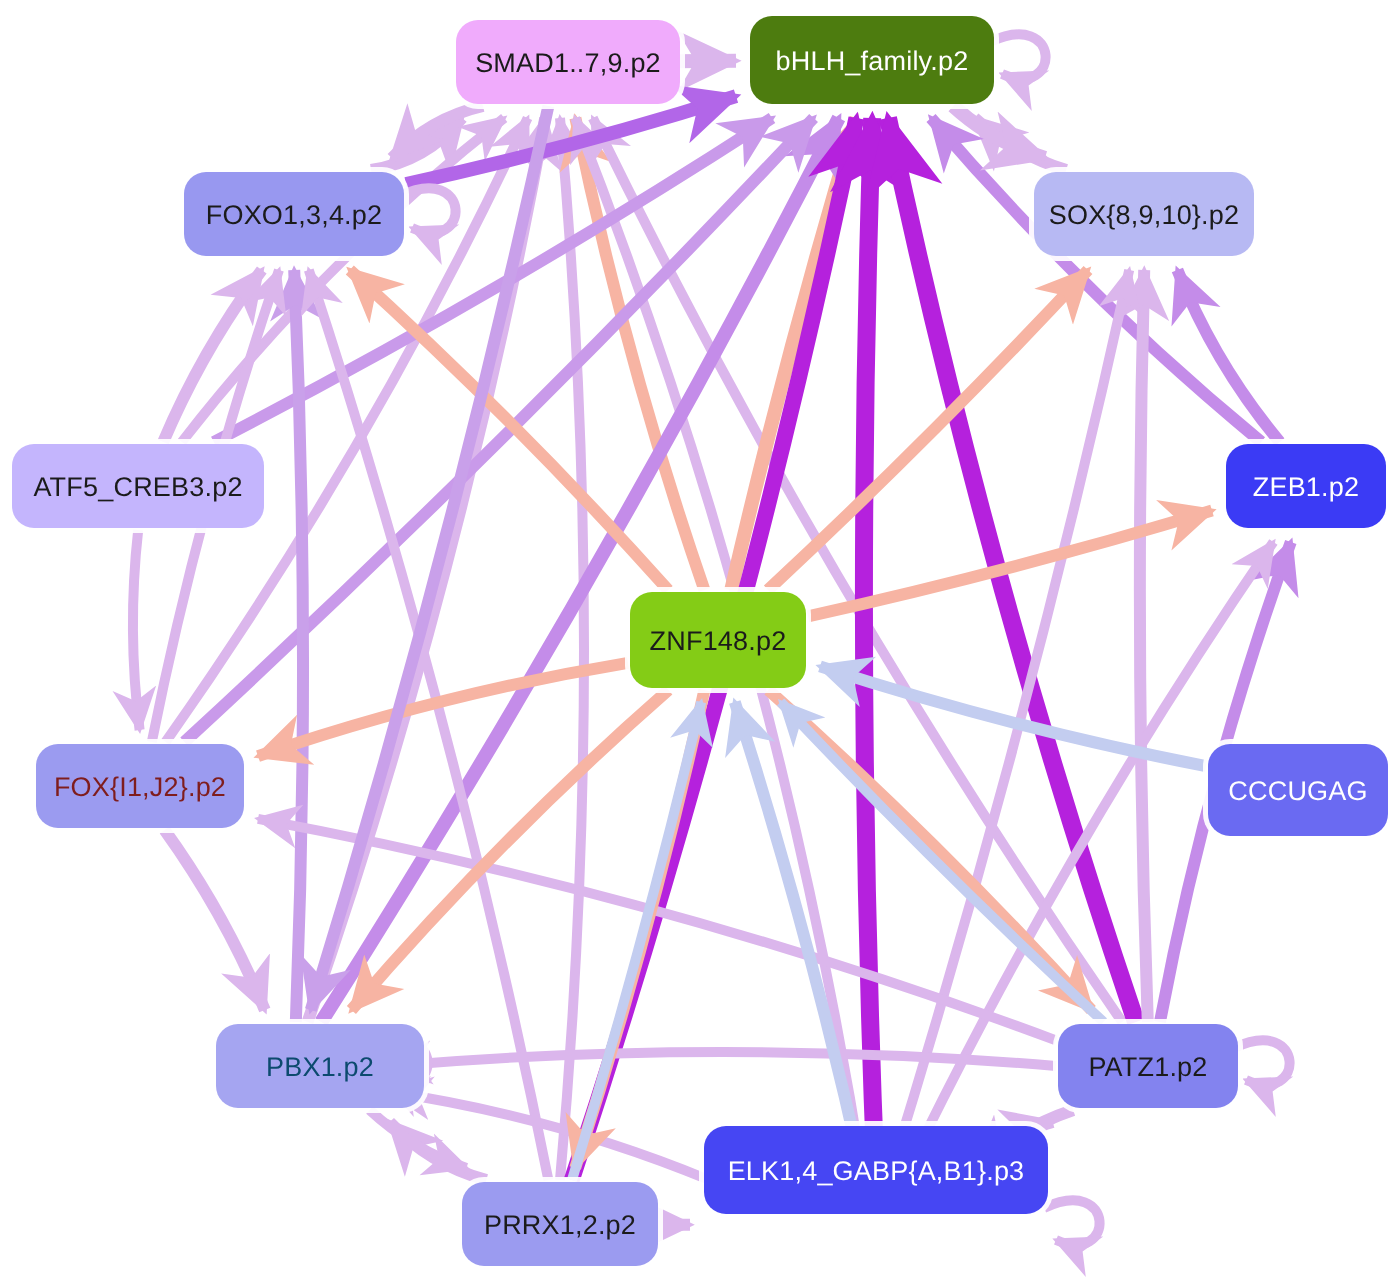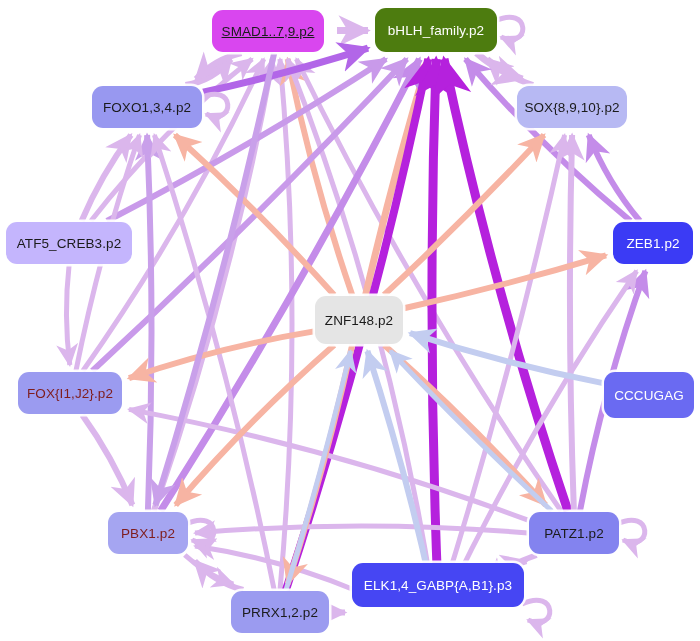--- a/index.html
+++ b/index.html
@@ -97,48 +97,48 @@
       <path d="M431.8,590.0 Q405.4,468.9 367.4,351.0" fill="none" stroke="#c3cdf0" stroke-width="6" stroke-linecap="butt" marker-end="url(#ah7)"></path>
       <path d="M286.0,590.0 Q322.1,471.5 350.6,351.0" fill="none" stroke="#c3cdf0" stroke-width="5" stroke-linecap="butt" marker-end="url(#ah7)"></path>
       <path d="M551.8,511.0 Q468.2,433.8 390.3,351.0" fill="none" stroke="#c3cdf0" stroke-width="5" stroke-linecap="butt" marker-end="url(#ah7)"></path>
       <path d="M495,21 C531,4 531,50 501,37" fill="none" stroke="#dbb6ec" stroke-width="5" marker-end="url(#ah0)"></path>
       <path d="M200,98 C236,81 236,127 206,114" fill="none" stroke="#dbb6ec" stroke-width="5" marker-end="url(#ah0)"></path>
       <path d="M186,524 C222,507 222,553 192,540" fill="none" stroke="#dbb6ec" stroke-width="5" marker-end="url(#ah0)"></path>
       <path d="M617,524 C653,507 653,553 623,540" fill="none" stroke="#dbb6ec" stroke-width="5" marker-end="url(#ah0)"></path>
       <path d="M522,604 C558,587 558,633 528,620" fill="none" stroke="#dbb6ec" stroke-width="5" marker-end="url(#ah0)"></path>
     </svg>
   <div id="node-layer">
-      <div class="node" style="left: 212px; top: 10px; width: 112px; height: 42px; background: #d946ef; color: rgb(27, 27, 27); text-decoration: underline;">
+      <div class="node" style="left: 228px; top: 10px; width: 112px; height: 42px; background: #f0abfc; color: rgb(27, 27, 27);">
         <span>SMAD1..7,9.p2</span>
       </div>
       <div class="node" style="left: 375px; top: 8px; width: 122px; height: 44px; background: #4d7c0f; color: rgb(255, 255, 255);">
         <span>bHLH_family.p2</span>
       </div>
       <div class="node" style="left: 92px; top: 86px; width: 110px; height: 42px; background: rgb(152, 152, 240); color: rgb(27, 27, 27);">
         <span>FOXO1,3,4.p2</span>
       </div>
-      <div class="node" style="left: 517px; top: 86px; width: 110px; height: 42px; background: rgb(183, 185, 243); color: rgb(27, 27, 27); border-radius: 12px;">
+      <div class="node" style="left: 517px; top: 86px; width: 110px; height: 42px; background: rgb(183, 185, 243); color: rgb(27, 27, 27);">
         <span>SOX{8,9,10}.p2</span>
       </div>
       <div class="node" style="left: 6px; top: 222px; width: 126px; height: 42px; background: #c4b5fd; color: rgb(27, 27, 27);">
         <span>ATF5_CREB3.p2</span>
       </div>
       <div class="node" style="left: 613px; top: 222px; width: 80px; height: 42px; background: rgb(59, 59, 245); color: rgb(255, 255, 255);">
         <span>ZEB1.p2</span>
       </div>
-      <div class="node" style="left: 315px; top: 296px; width: 88px; height: 48px; background: #e5e5e5; color: rgb(27, 27, 27);">
+      <div class="node" style="left: 315px; top: 296px; width: 88px; height: 48px; background: #84cc16; color: rgb(27, 27, 27);">
         <span>ZNF148.p2</span>
       </div>
       <div class="node" style="left: 18px; top: 372px; width: 104px; height: 42px; background: rgb(155, 155, 240); color: #7f1d1d;">
         <span>FOX{I1,J2}.p2</span>
       </div>
       <div class="node" style="left: 604px; top: 372px; width: 90px; height: 46px; background: rgb(106, 106, 242); color: rgb(255, 255, 255); align-items: center;">
         <span>CCCUGAG</span>
       </div>
-      <div class="node" style="left: 108px; top: 512px; width: 80px; height: 42px; background: rgb(165, 165, 241); color: #7f1d1d;">
+      <div class="node" style="left: 108px; top: 512px; width: 104px; height: 42px; background: rgb(165, 165, 241); color: #0c4a6e;">
         <span>PBX1.p2</span>
       </div>
       <div class="node" style="left: 529px; top: 512px; width: 90px; height: 42px; background: rgb(131, 131, 239); color: rgb(27, 27, 27);">
         <span>PATZ1.p2</span>
       </div>
       <div class="node" style="left: 231px; top: 591px; width: 98px; height: 42px; background: rgb(155, 155, 240); color: rgb(27, 27, 27);">
         <span>PRRX1,2.p2</span>
       </div>
       <div class="node" style="left: 352px; top: 563px; width: 172px; height: 44px; background: rgb(70, 70, 243); color: rgb(255, 255, 255);">
         <span>ELK1,4_GABP{A,B1}.p3</span>

